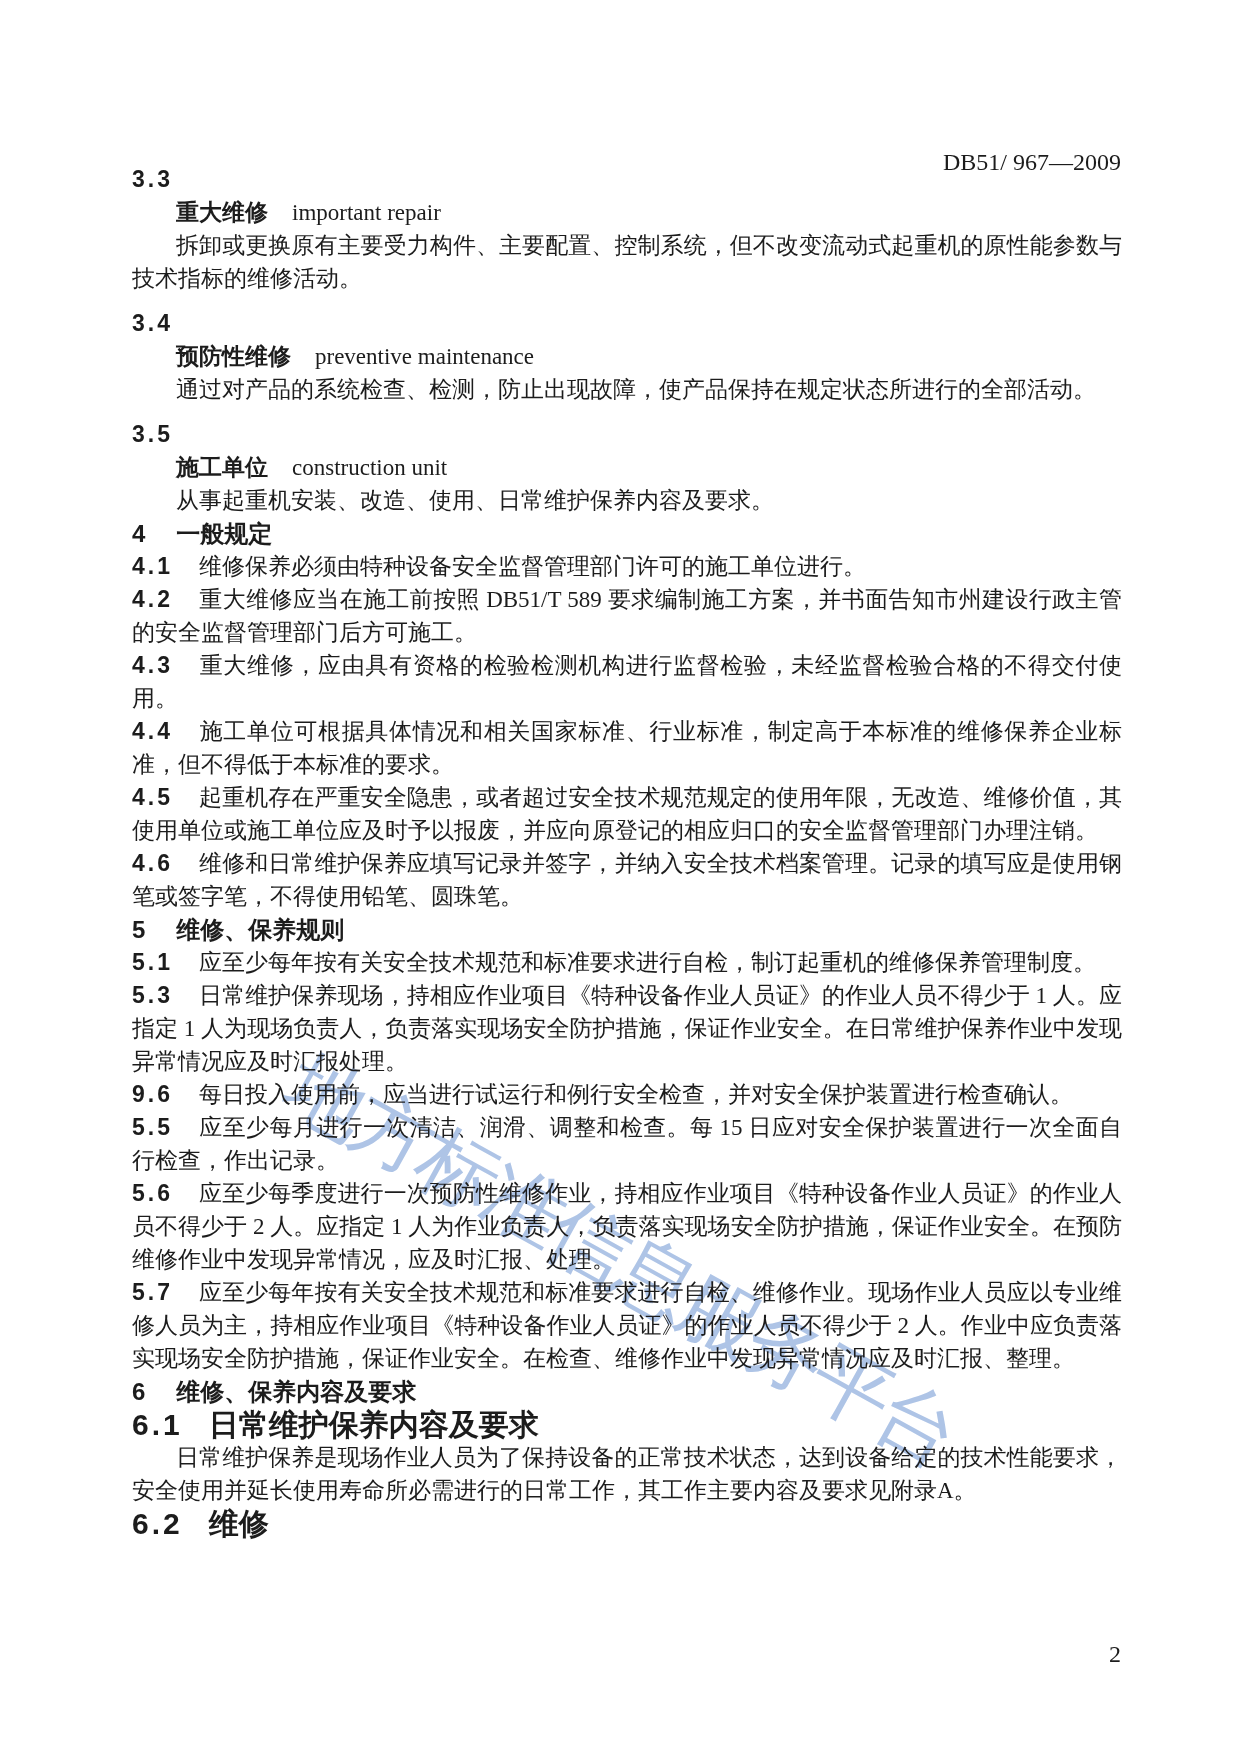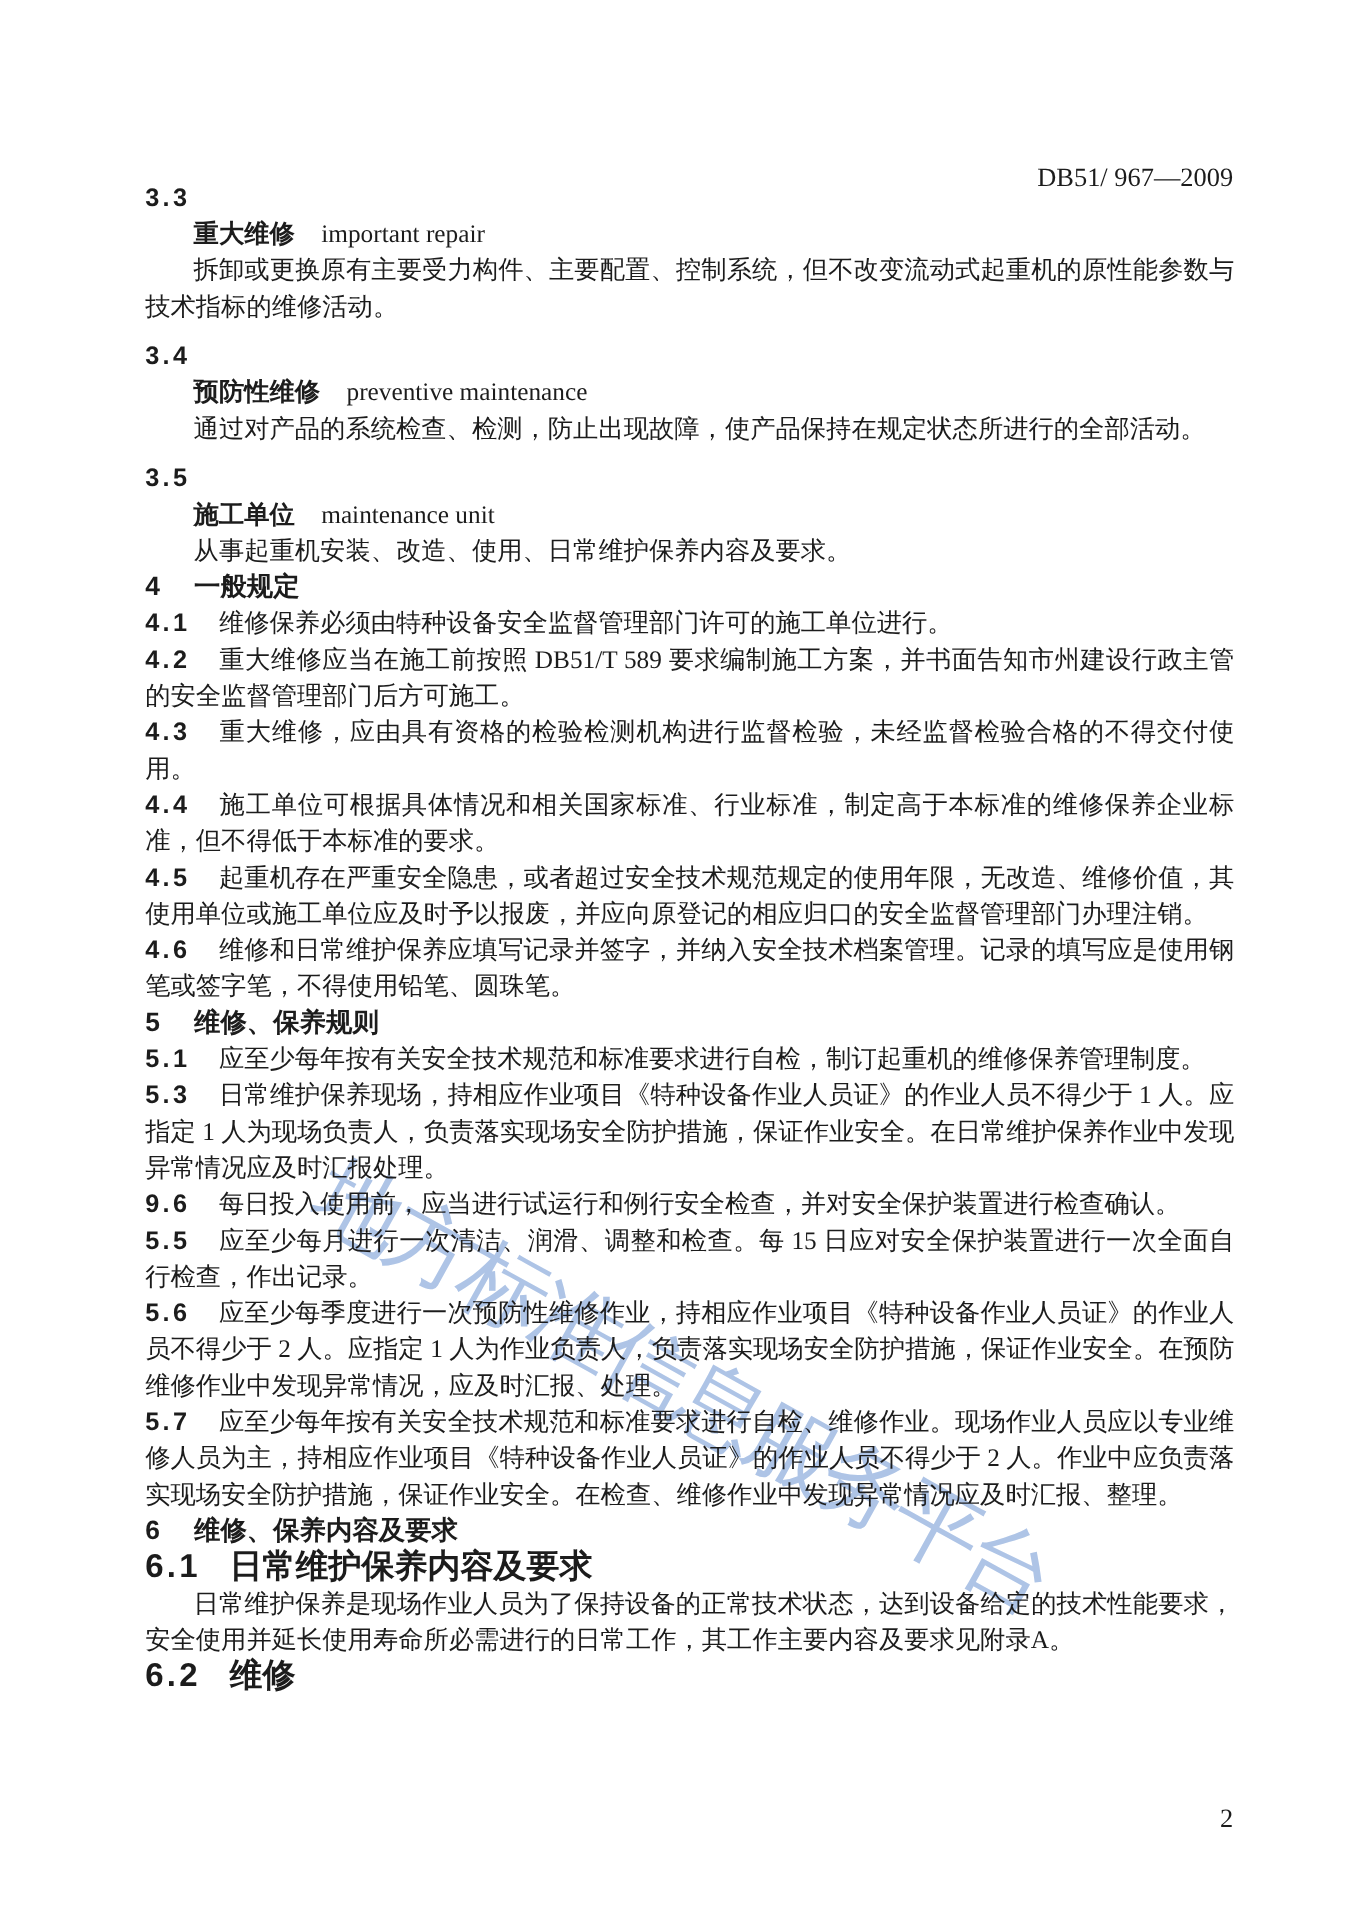--- a/index.html
+++ b/index.html
@@ -83,21 +83,21 @@
   </div>
 
   <div class="term">
     <p class="tnum hei">3.4</p>
     <p class="tname"><span class="hei">预防性维修</span><span class="en">preventive maintenance</span></p>
     <p class="tdef">通过对产品的系统检查、检测，防止出现故障，使产品保持在规定状态所进行的全部活动。</p>
   </div>
 
   <div class="term">
     <p class="tnum hei">3.5</p>
-    <p class="tname"><span class="hei">施工单位</span><span class="en">maintenance unit</span></p>
+    <p class="tname"><span class="hei">施工单位</span><span class="en">construction unit</span></p>
     <p class="tdef">从事起重机安装、改造、使用、日常维护保养内容及要求。</p>
   </div>
 
   <p class="sech sech-4 hei"><span class="snum">4</span><span>一般规定</span></p>
 
   <p class="clause"><span class="cnum hei">4.1</span><span>维修保养必须由特种设备安全监督管理部门许可的施工单位进行。</span></p>
   <p class="clause"><span class="cnum hei">4.2</span><span>重大维修应当在施工前按照 DB51/T 589 要求编制施工方案，并书面告知市州建设行政主管的安全监督管理部门后方可施工。</span></p>
   <p class="clause"><span class="cnum hei">4.3</span><span>重大维修，应由具有资格的检验检测机构进行监督检验，未经监督检验合格的不得交付使用。</span></p>
   <p class="clause"><span class="cnum hei">4.4</span><span>施工单位可根据具体情况和相关国家标准、行业标准，制定高于本标准的维修保养企业标准，但不得低于本标准的要求。</span></p>
   <p class="clause"><span class="cnum hei">4.5</span><span>起重机存在严重安全隐患，或者超过安全技术规范规定的使用年限，无改造、维修价值，其使用单位或施工单位应及时予以报废，并应向原登记的相应归口的安全监督管理部门办理注销。</span></p>

